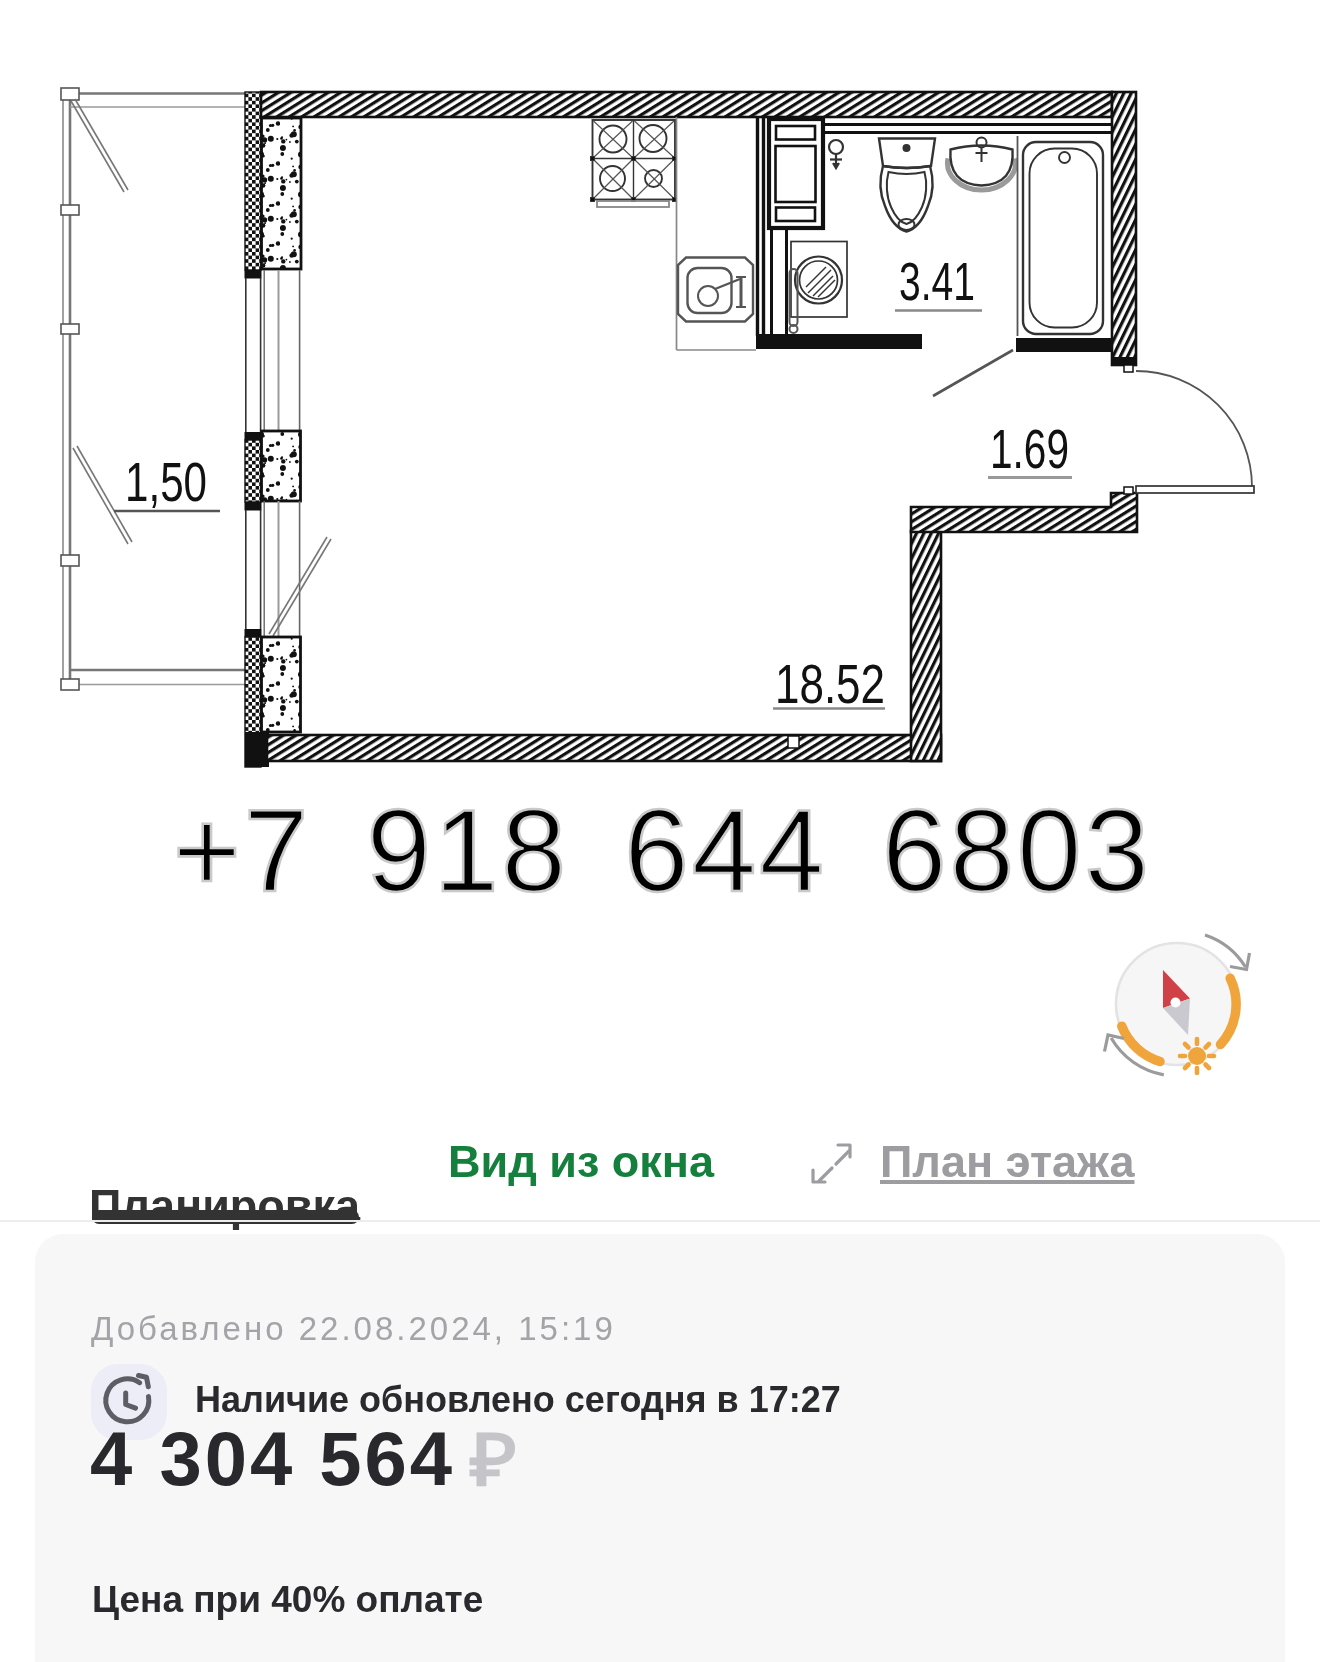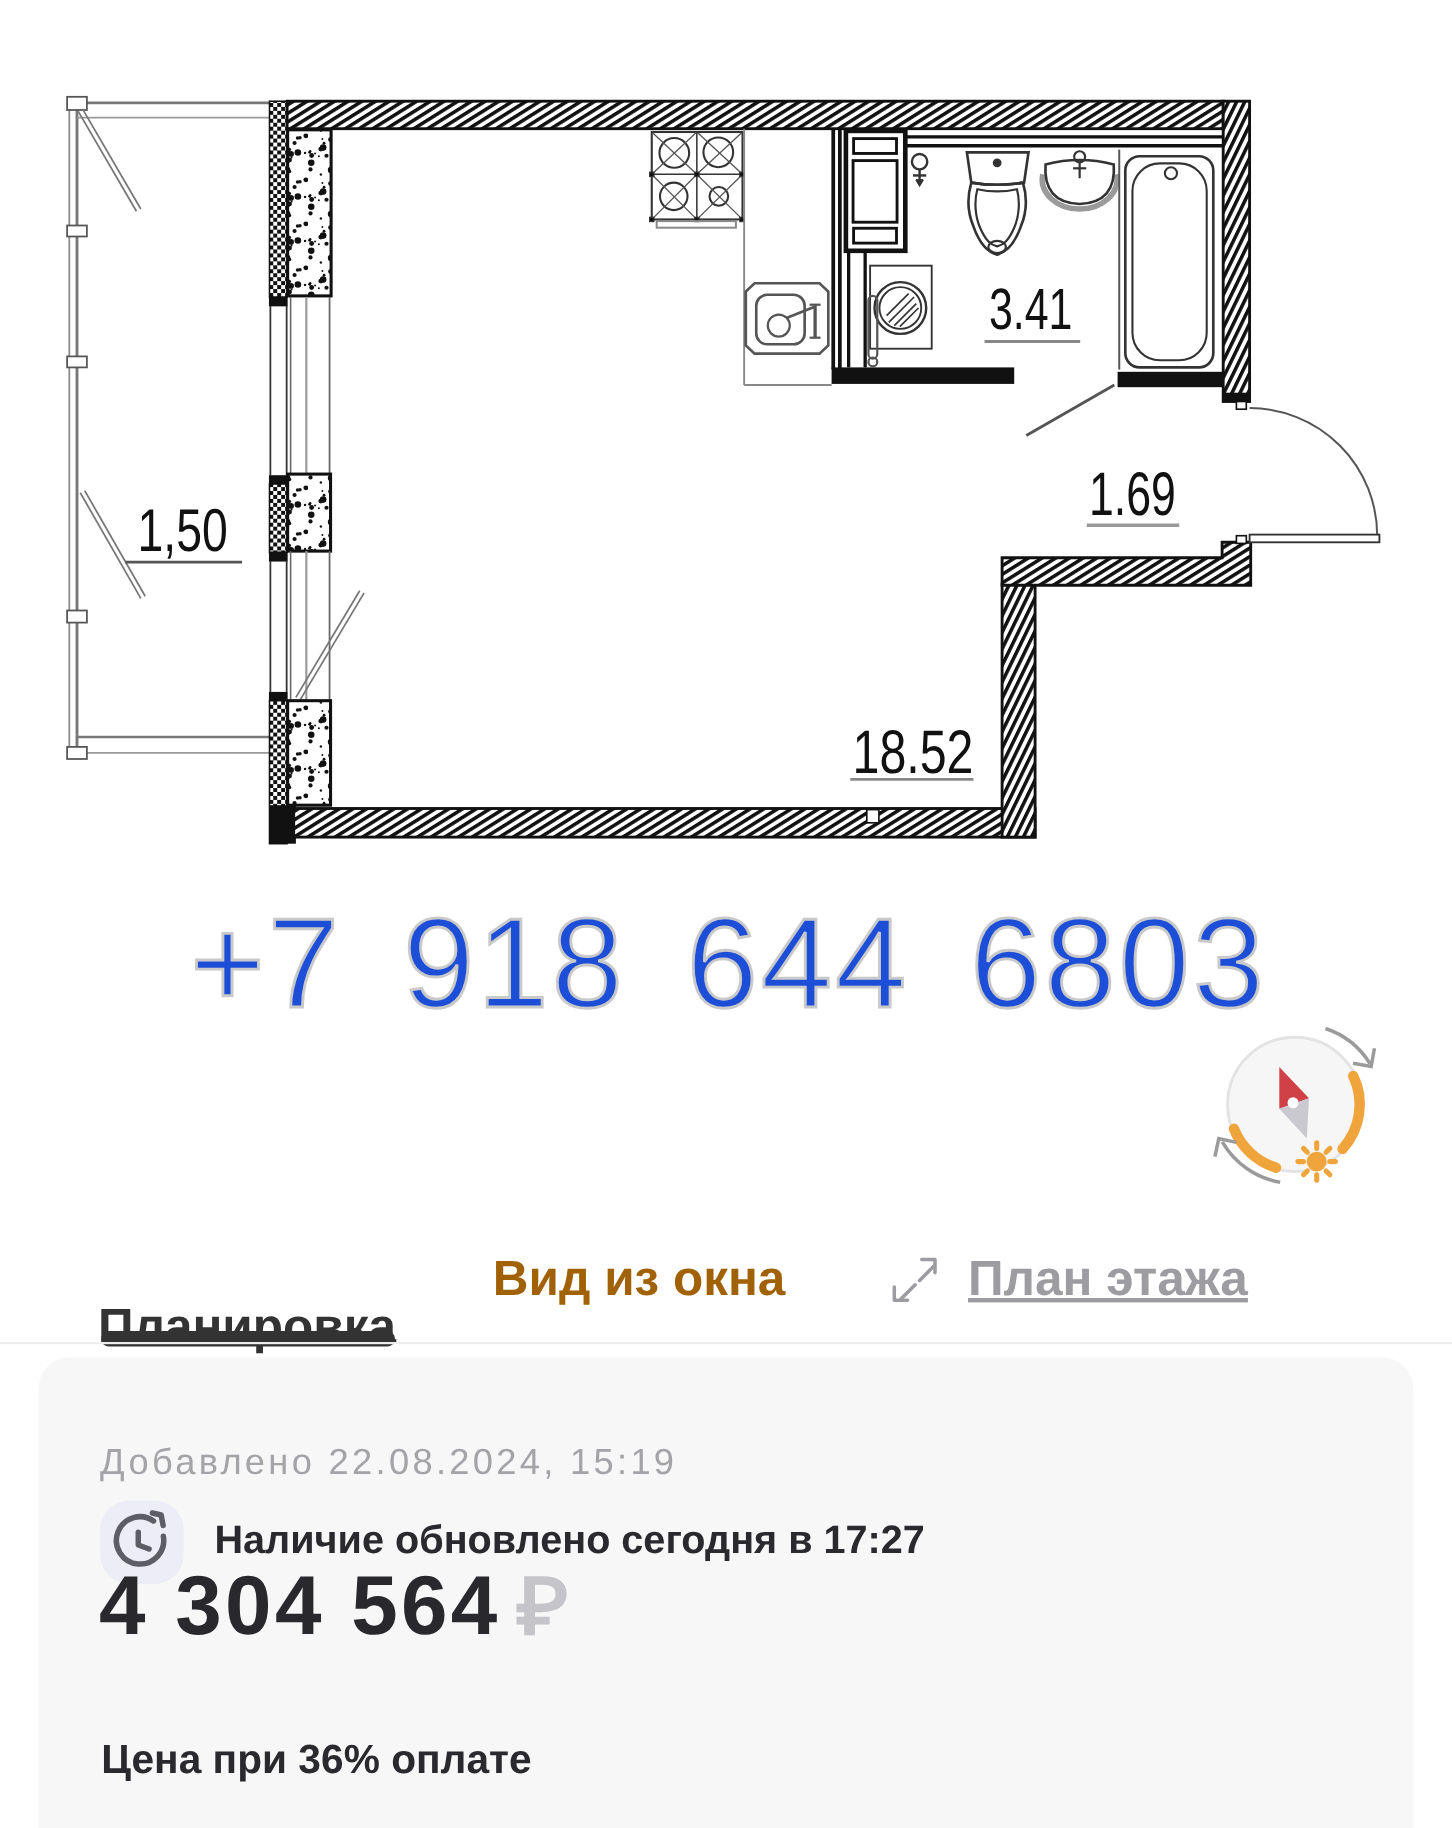--- a/index.html
+++ b/index.html
@@ -291,21 +291,21 @@
   <text x="899" y="299.5" font-size="53" fill="#111111" textLength="76" lengthAdjust="spacingAndGlyphs">3.41</text>
   <line x1="895" y1="310.5" x2="982" y2="310.5" stroke="#888888" stroke-width="2.6"></line>
 
   <text x="990" y="468" font-size="56" fill="#111111" textLength="79" lengthAdjust="spacingAndGlyphs">1.69</text>
   <line x1="988" y1="477.5" x2="1072" y2="477.5" stroke="#999999" stroke-width="3"></line>
 
   <text x="775" y="703" font-size="56" fill="#111111" textLength="110" lengthAdjust="spacingAndGlyphs">18.52</text>
   <line x1="773" y1="708.5" x2="885" y2="708.5" stroke="#888888" stroke-width="2.6"></line>
 </svg>
 
-<div class="abs" id="wm" style="left:173px;top:808px;font-size:116px;color:#1d4ed8;-webkit-text-stroke:2.6px #c9c9c9;letter-spacing:3px;word-spacing:20px;white-space:nowrap;">+7 918 644 6803</div>
+<div class="abs" id="wm" style="left:173px;top:784px;font-size:116px;color:#000000;-webkit-text-stroke:2.6px #c9c9c9;letter-spacing:3px;word-spacing:20px;white-space:nowrap;">+7 918 644 6803</div>
 
 <svg class="abs" style="left:1090px;top:920px" width="200" height="190" viewBox="1090 920 200 190">
 
   <circle cx="1177" cy="1004" r="61" fill="#f6f6f7" stroke="#e3e3e5" stroke-width="2.6"></circle>
 
   <path d="M1230.2 978.2 A60 60 0 0 1 1220.5 1044.5" fill="none" stroke="#f0a43c" stroke-width="9.5" stroke-linecap="round"></path>
 
   <path d="M1160 1061.5 A60 60 0 0 1 1121.8 1026.2" fill="none" stroke="#f0a43c" stroke-width="9.5" stroke-linecap="round"></path>
 
   <g stroke="#f0a43c" stroke-width="4.6" stroke-linecap="round" fill="#f0a43c">
@@ -336,21 +336,21 @@
 </svg>
 
 <div>
 
   <div class="abs" style="left:89px;top:1136px;font-size:45px;font-weight:bold;color:#333333;margin-top:44px;">Планировка</div>
 
   <div class="abs" style="left:92px;top:1210px;width:267px;height:14px;background:#333333;border-radius:7px;"></div>
 
   <div class="abs" style="left:0;top:1220px;width:1320px;height:2px;background:#ededed;"></div>
 
-  <div class="abs" style="left:448px;top:1136px;font-size:45px;font-weight:bold;color:#a16207;">Вид из окна</div>
+  <div class="abs" style="left:448px;top:1136px;font-size:45px;font-weight:bold;color:#15803d;">Вид из окна</div>
 
   <svg class="abs" style="left:806px;top:1138px" width="56" height="56" viewBox="0 0 56 56">
     <g stroke="#9d9da1" stroke-width="3.2" fill="none" stroke-linecap="round" stroke-linejoin="round">
       <path d="M30 26 L43 13"></path>
       <path d="M32 7 L44 7 L44 19"></path>
       <path d="M26 30 L13 43"></path>
       <path d="M7 32 L7 44 L19 44"></path>
     </g>
   </svg>
 
@@ -367,13 +367,13 @@
     <path d="M57.5 32.6 A21.5 21.5 0 1 1 48.6 18.7"></path>
     <path d="M47.5 11.5 L55.5 13.3 L57.3 22.8"></path>
     <path d="M34.7 29 L34.7 40.5 L44.5 44.2"></path>
   </g>
 </svg>
 
 <div class="abs" style="left:195px;top:1379px;font-size:36px;font-weight:bold;color:#2a2a2e;">Наличие обновлено сегодня в 17:27</div>
 
 <div class="abs" style="left:90px;top:1408px;font-size:76px;font-weight:bold;color:#29292d;letter-spacing:3px;">4 304 564<span style="color:#c5c5c9;font-size:72px;letter-spacing:0;display:inline-block;transform:scaleX(1.12);transform-origin:left;margin-left:15px;">₽</span></div>
 
-<div class="abs" style="left:92px;top:1579px;font-size:37px;font-weight:bold;color:#2a2a2e;">Цена при 36% оплате</div>
+<div class="abs" style="left:92px;top:1579px;font-size:37px;font-weight:bold;color:#2a2a2e;">Цена при 40% оплате</div>
 
 </body></html>

